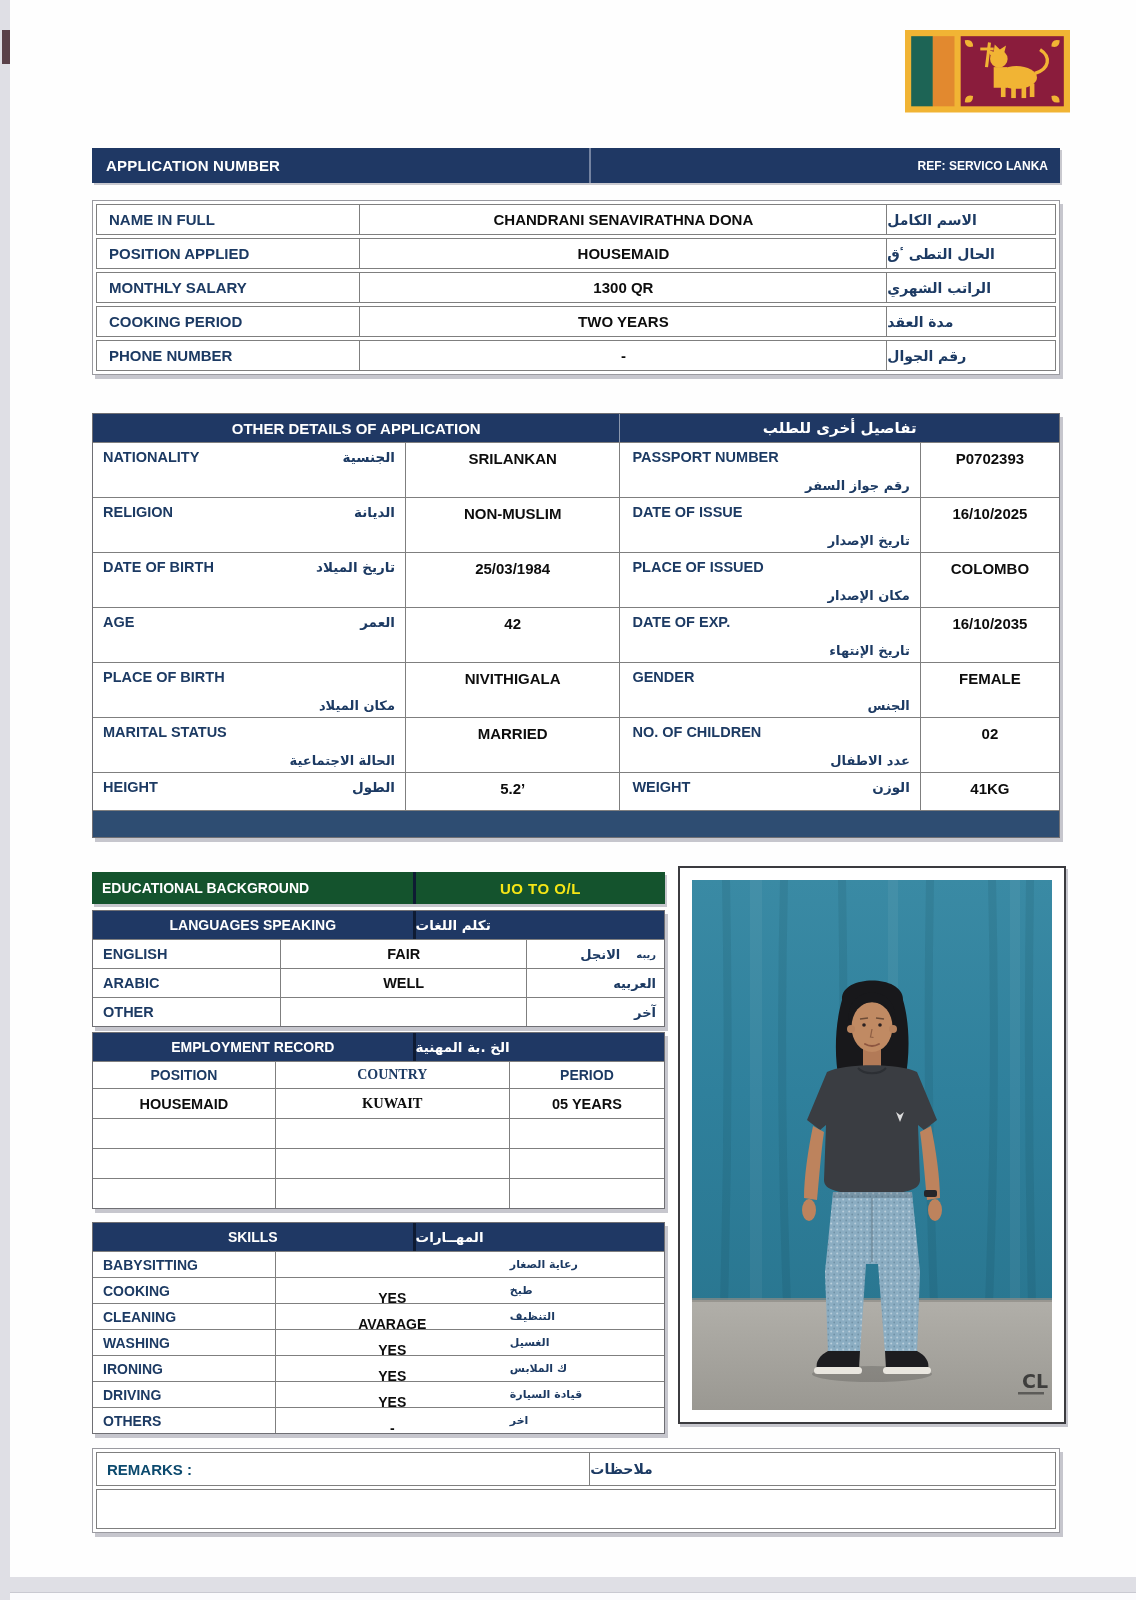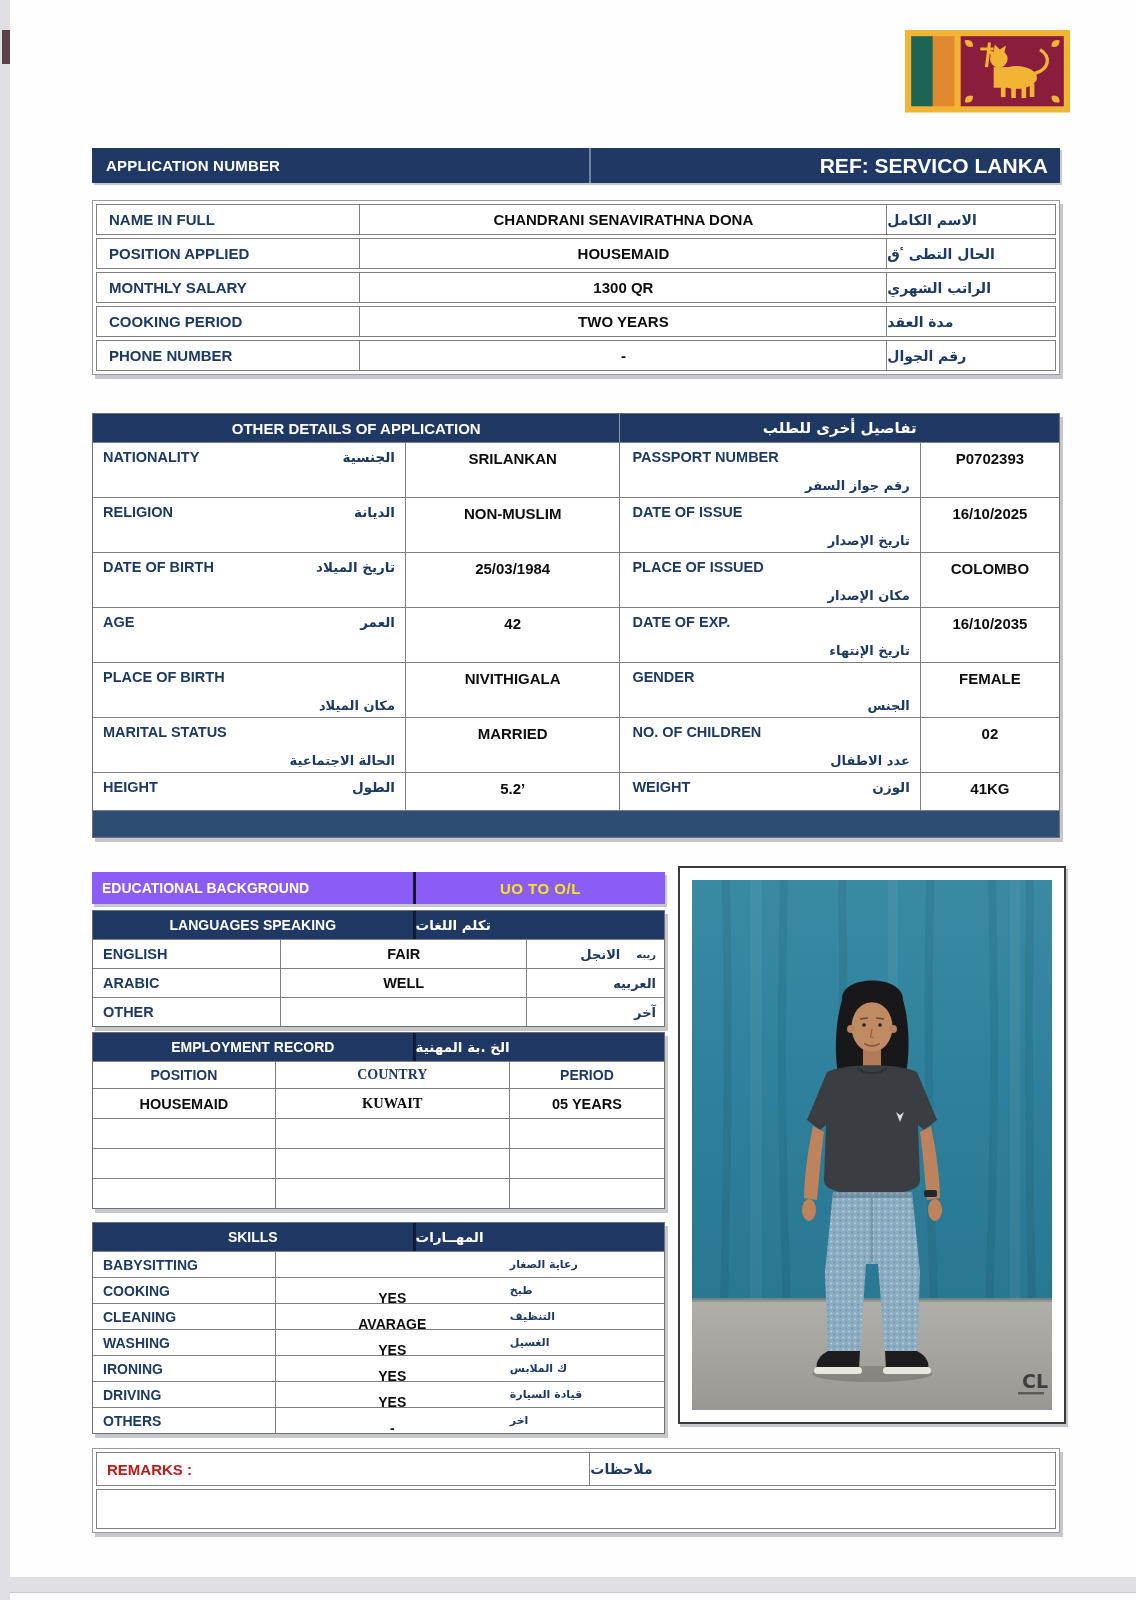--- a/index.html
+++ b/index.html
@@ -32,21 +32,21 @@
     background: #1f3864; display: flex; align-items: center;
     box-shadow: 2px 2px 0 #c9c9cf;
   }
   .topbar .tcell-l {
     width: 51.5%; height: 100%; display: flex; align-items: center;
     padding-left: 14px; border-right: 2px solid rgba(220,225,235,.45);
     color: #fff; font-weight: 700; font-size: 15px; letter-spacing: .2px;
   }
   .topbar .tcell-r {
     flex: 1; height: 100%; display: flex; align-items: center; justify-content: flex-end;
-    padding-right: 12px; color: #fff; font-weight: 700; font-size: 21px;
+    padding-right: 12px; color: #fff; font-weight: 700; font-size: 12px;
   }
 
   
   .frame {
     position: absolute; background: #fff;
     border: 1px solid #9a9aa0; box-shadow: 3px 4px 0 #c6c6cd;
   }
 
   
   .t1 { left: 82px; top: 200px; width: 968px; padding: 3px; }
@@ -92,21 +92,21 @@
               color: #0d0d0d; font-weight: 700; font-size: 15px; }
   .t2 .en { color: #1c3a63; font-weight: 700; font-size: 14.5px; }
   .t2 .arr { color: #1c3a63; font-weight: 700; font-size: 13px; text-align: right; }
   .t2 .pair { display: flex; justify-content: space-between; align-items: baseline; gap: 12px; }
   .t2 .pair .arr { font-size: 13.5px; }
   .t2bar { height: 27px; background: #2e4d72; border-top: 1px solid #7f7f7f; }
 
   
   .edubar {
     position: absolute; left: 82px; top: 872px; width: 573px; height: 32px;
-    background: #8b5cf6; display: flex; box-shadow: 2px 3px 0 #c6c6cd;
+    background: #14532d; display: flex; box-shadow: 2px 3px 0 #c6c6cd;
   }
   .edubar .e-l {
     width: 56.5%; display: flex; align-items: center; padding-left: 10px;
     color: #fff; font-weight: 700; font-size: 14px; border-right: 3px solid #0e1b33;
   }
   .edubar .e-r {
     flex: 1; display: flex; align-items: center; justify-content: center;
     color: #f5e616; font-weight: 700; font-size: 15px; letter-spacing: .5px; text-align: center;
   }
 
@@ -152,21 +152,21 @@
                  color: #1c3a63; font-weight: 700; font-size: 14px; }
   .srow .s-val { width: 41%; display: flex; align-items: center; justify-content: center;
                  color: #0d0d0d; font-weight: 700; font-size: 14px; margin-top: 46px; }
   .srow .s-ar  { flex: 1; display: flex; align-items: center; justify-content: flex-end;
                  padding-right: 8px; color: #1c3a63; font-weight: 700; font-size: 11px; }
 
   
   .remarks { left: 82px; top: 1448px; width: 968px; padding: 3px; }
   .remhead { display: flex; height: 34px; border: 1px solid #7f7f7f; margin-bottom: 3px; }
   .remhead .r-l { width: 51.5%; display: flex; align-items: center; padding-left: 10px;
-                  color: #b91c1c; font-weight: 700; font-size: 15px; border-right: 1px solid #7f7f7f; }
+                  color: #0c4a6e; font-weight: 700; font-size: 15px; border-right: 1px solid #7f7f7f; }
   .remhead .r-r { flex: 1; display: flex; align-items: center; justify-content: flex-end;
                   padding-right: 6px; color: #1c3a63; font-weight: 700; font-size: 14px; }
   .remempty { height: 40px; border: 1px solid #7f7f7f; }
 
   
   .photo-frame {
     position: absolute; left: 668px; top: 866px; width: 388px; height: 558px;
     background: #fff; border: 2px solid #3b3b3f; padding: 12px;
     box-shadow: 2px 3px 0 #c6c6cd;
   }

